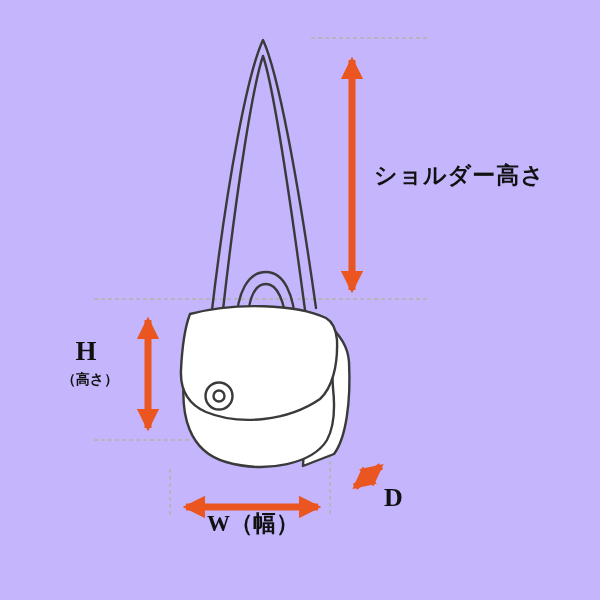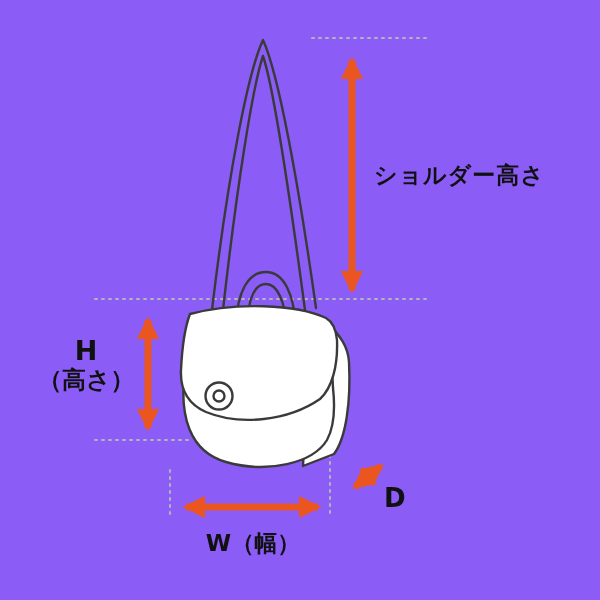--- a/index.html
+++ b/index.html
@@ -8,43 +8,44 @@
     background: #ffffff;
     width: 600px;
     height: 600px;
     font-family: "DejaVu Sans", sans-serif;
   }
   .stage {
     position: relative;
     width: 600px;
     height: 600px;
     overflow: hidden;
-    background: #8b5cf6;
+    background: #c4b5fd;
+    font-family: Liberation Serif, serif;
   }
   svg { position: absolute; left: 0; top: 0; }
 
   .art   { stroke: var(--line, #3a3a3a); stroke-width: 2.4; fill: none;
            stroke-linecap: round; stroke-linejoin: round; }
   .fillw { fill: #ffffff; }
   .dot   { stroke: var(--dotted, #b5b5b5); stroke-width: 2; fill: none;
            stroke-dasharray: 2 5; stroke-linecap: round; }
   .arrow { stroke: var(--accent, #ea5520); stroke-width: 7; fill: none; }
   #arrowhead path { fill: var(--accent, #ea5520); }
 
   .label {
     position: absolute;
     color: #111111;
     font-weight: 600;
     white-space: nowrap;
   }
   .label-shoulder { left: 374px; top: 160px; font-size: 23px; letter-spacing: 1px; }
   .label-h  { left: 38px;  top: 336px; width: 96px; text-align: center; }
   .label-h .letter { display: block; font-size: 27px; line-height: 30px; }
-  .label-h .sub    { display: block; font-size: 24px; line-height: 28px; }
-  .label-w  { left: 178px; top: 528px; width: 150px; text-align: center; font-size: 23px; }
+  .label-h .sub    { display: block; font-size: 14px; line-height: 28px; margin-left: 8px; }
+  .label-w  { left: 178px; top: 508px; width: 150px; text-align: center; font-size: 23px; }
   .label-d  { left: 384px; top: 484px; text-align: left; }
   .label-d .letter { display: block; font-size: 26px; line-height: 28px; }
   .label-d .sub    { display: block; font-size: 22px; line-height: 30px; }
 </style>
 </head>
 <body>
 
 <div class="stage">
 
   <svg width="600" height="600" viewBox="0 0 600 600">

